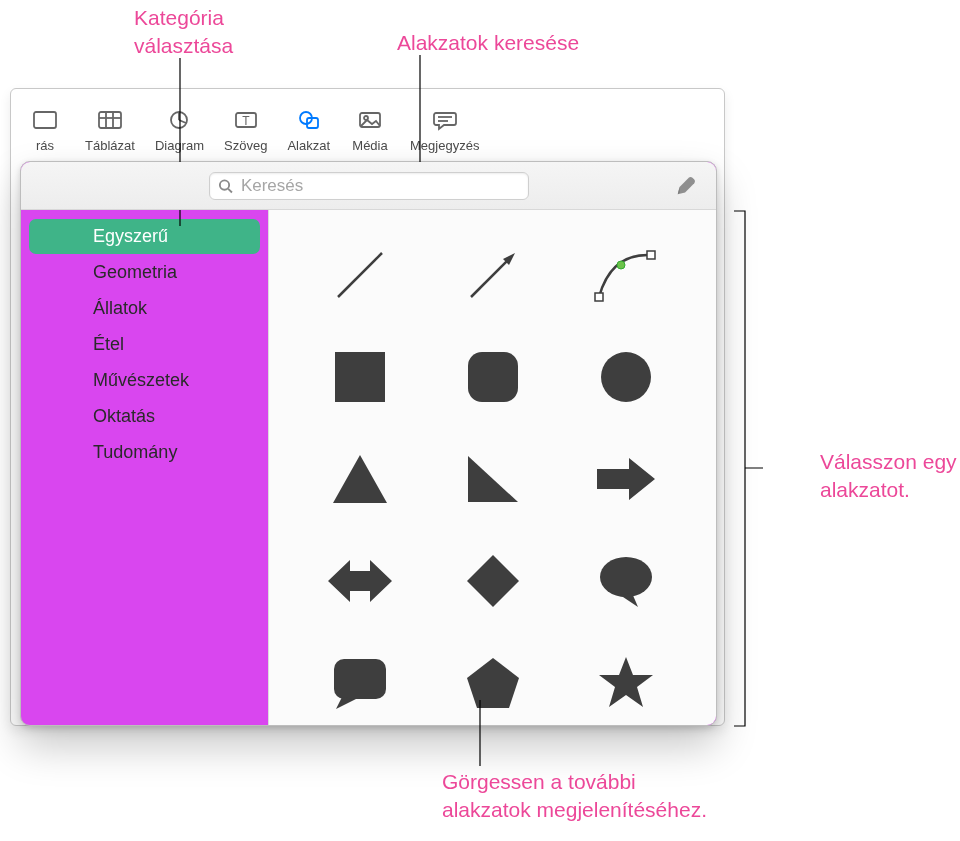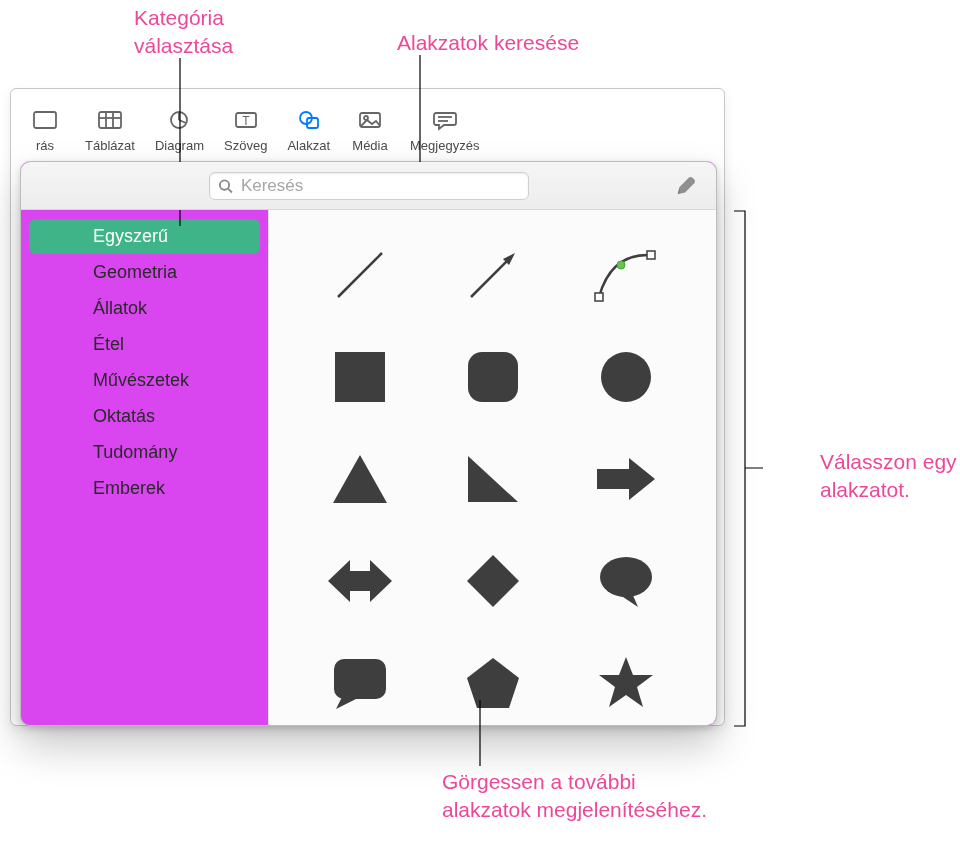--- a/index.html
+++ b/index.html
@@ -275,21 +275,20 @@
   </div>
   <div class="popover-body">
     <div class="sidebar" id="sidebar">
         <div class="cat-item selected">Egyszerű</div>
         <div class="cat-item">Geometria</div>
         <div class="cat-item">Állatok</div>
         <div class="cat-item">Étel</div>
         <div class="cat-item">Művészetek</div>
         <div class="cat-item">Oktatás</div>
         <div class="cat-item">Tudomány</div>
-        <div class="cat-item">Emberek</div>
       </div>
     <div class="shape-grid-wrap">
       <div class="shape-grid" id="shapegrid">
           <div class="shape-cell">
             <svg width="60" height="60" viewBox="0 0 60 60">
               <line x1="8" y1="52" x2="52" y2="8" stroke-width="2.5"></line>
             </svg>
           </div>
           <div class="shape-cell">
             <svg width="60" height="60" viewBox="0 0 60 60">

